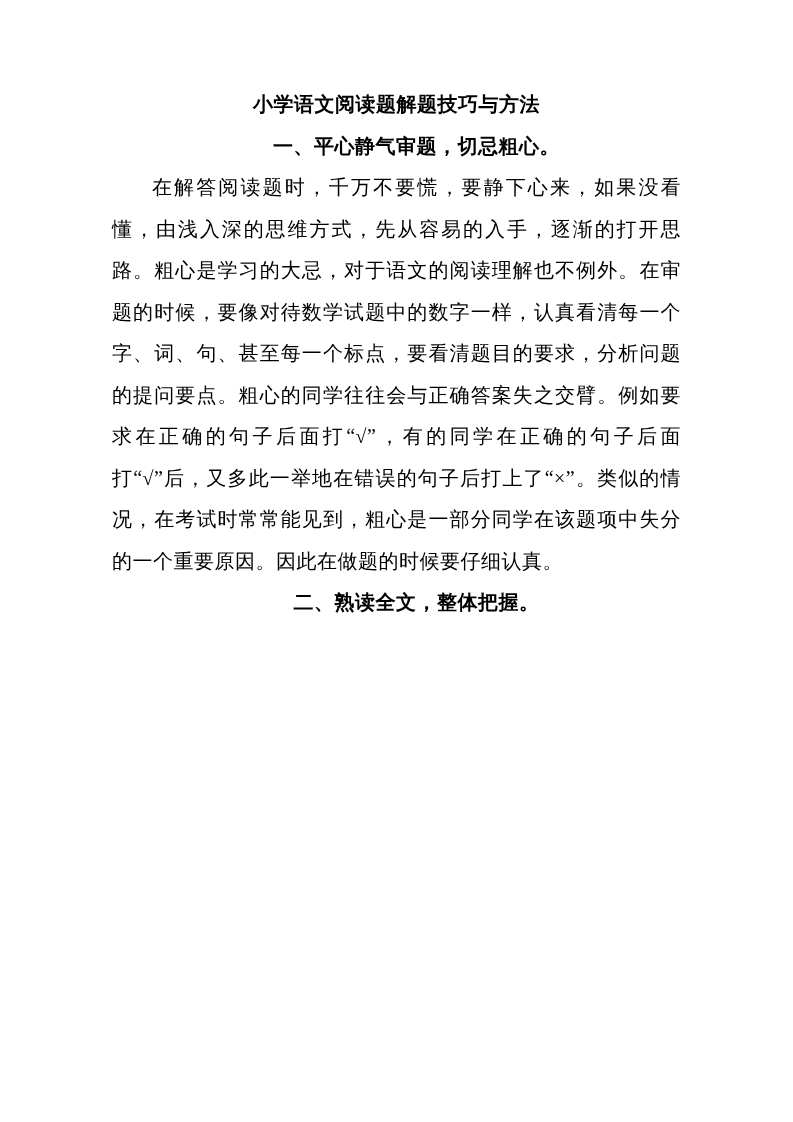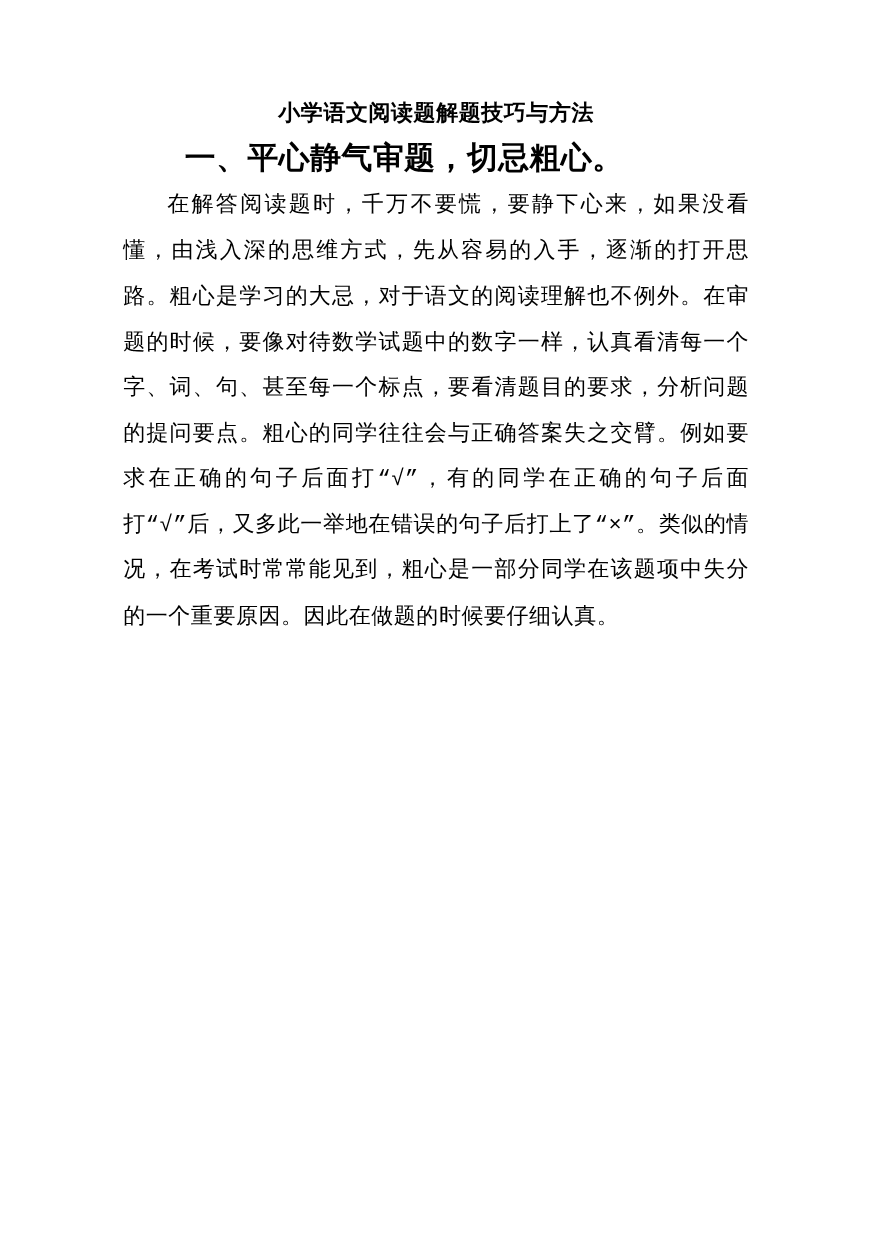--- a/index.html
+++ b/index.html
@@ -8,38 +8,39 @@
     background: #ffffff;
   }
   .page {
     position: relative;
     width: 793px;
     height: 1122px;
     box-sizing: border-box;
     background: #ffffff;
     padding: 84px 112px 0 112px;
     color: #000000;
-    font-family: Liberation Mono, monospace;
+    font-family: Liberation Serif, serif;
     overflow: hidden;
   }
   .doc-title {
     margin: 0;
     font-size: 20px;
     font-weight: bold;
     text-align: center;
     line-height: 41.5px;
     letter-spacing: 0.5px;
   }
   .section-heading {
     margin: 0;
-    font-size: 28px;
+    font-size: 20px;
     font-weight: bold;
     text-indent: 2em;
     line-height: 41.5px;
     letter-spacing: 0.5px;
+    text-align: center;
   }
   .body-para {
     margin: 0;
     font-size: 20px;
     font-weight: normal;
     text-indent: 2em;
     line-height: 41.5px;
     text-align: justify;
     text-justify: inter-ideograph;
     letter-spacing: 0.5px;
@@ -50,16 +51,17 @@
 <body>
 
 <div class="page">
 
   <h1 class="doc-title">小学语文阅读题解题技巧与方法</h1>
 
   <h2 class="section-heading">一、平心静气审题，切忌粗心。</h2>
 
   <p class="body-para">在解答阅读题时，千万不要慌，要静下心来，如果没看懂，由浅入深的思维方式，先从容易的入手，逐渐的打开思路。粗心是学习的大忌，对于语文的阅读理解也不例外。在审题的时候，要像对待数学试题中的数字一样，认真看清每一个字、词、句、甚至每一个标点，要看清题目的要求，分析问题的提问要点。粗心的同学往往会与正确答案失之交臂。例如要求在正确的句子后面打“√”，有的同学在正确的句子后面打“√”后，又多此一举地在错误的句子后打上了“×”。类似的情况，在考试时常常能见到，粗心是一部分同学在该题项中失分的一个重要原因。因此在做题的时候要仔细认真。</p>
 
+  <h2 class="section-heading">二、熟读全文，整体把握。</h2>
 
 
 
 </div>
 
 </body></html>

